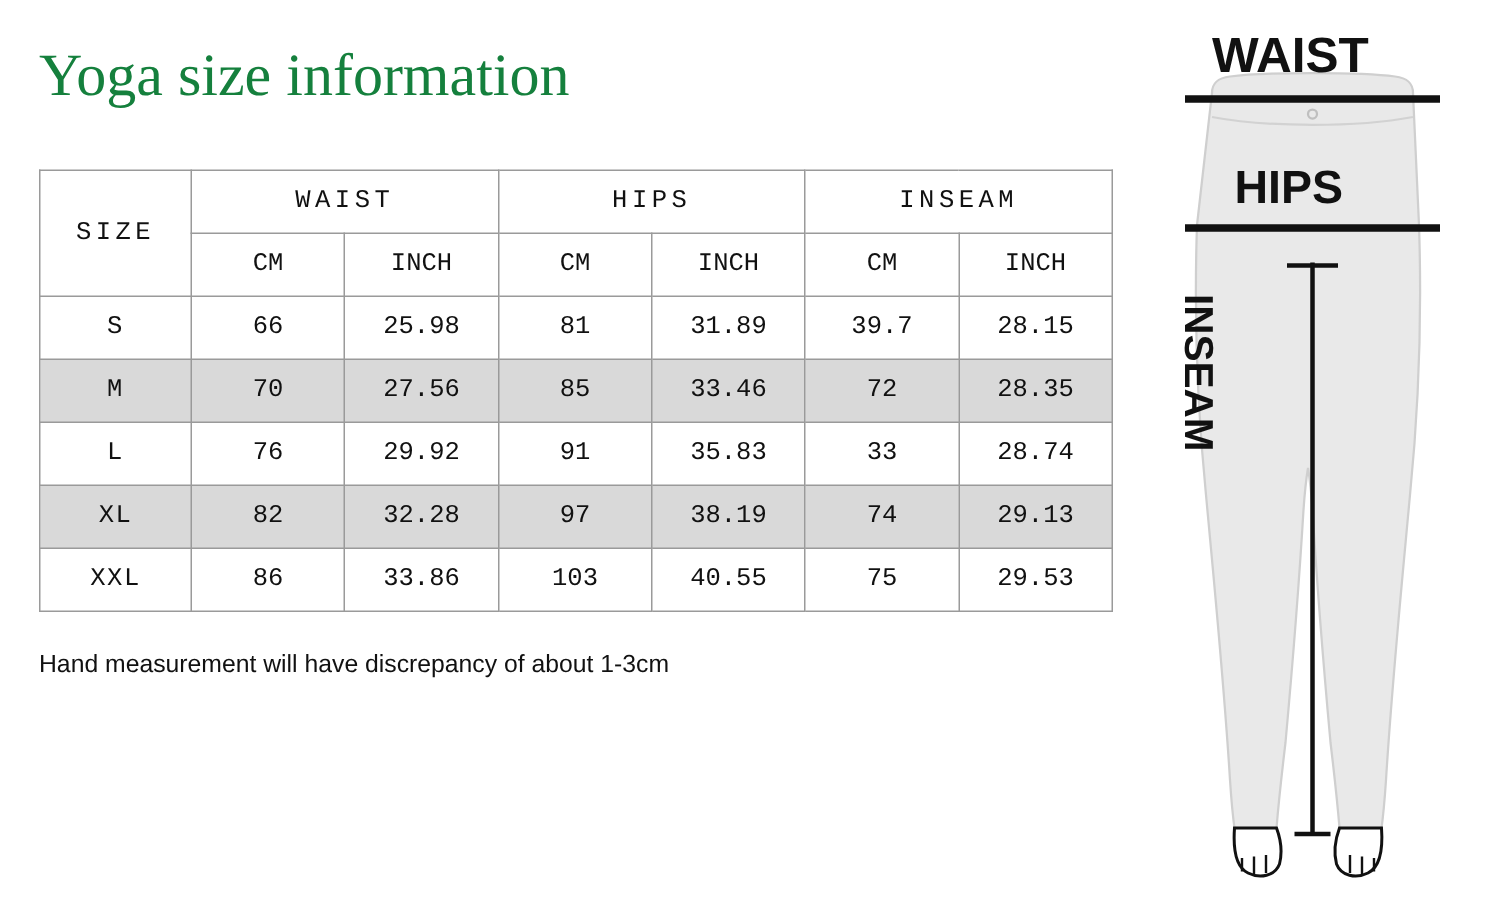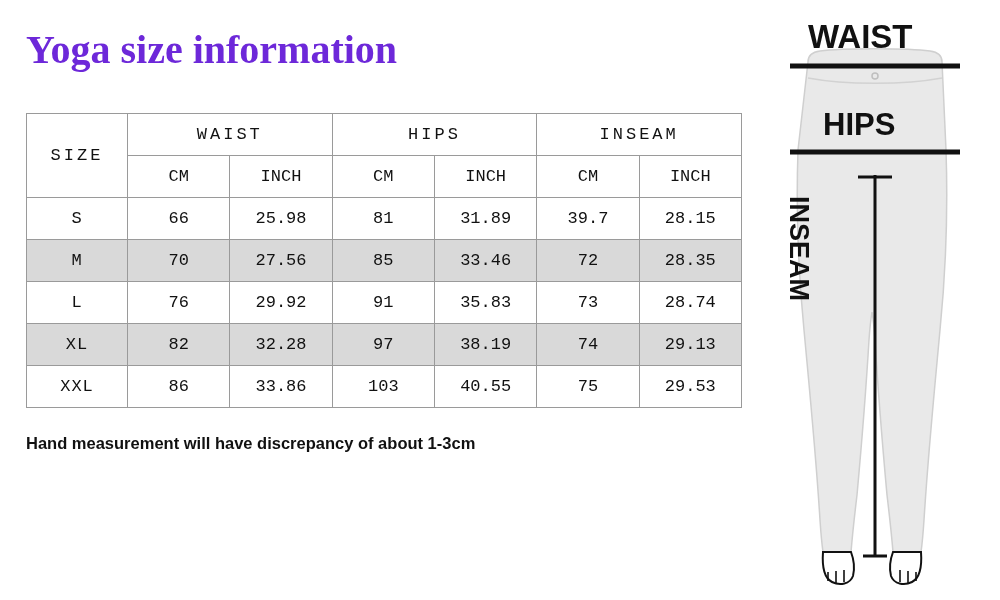--- a/index.html
+++ b/index.html
@@ -15,24 +15,24 @@
     font-family: "Liberation Sans", sans-serif;
     color: #000000;
   }
 
   
   #page-title {
     position: absolute;
     left: 26px;
     top: 26px;
     font-family: "Liberation Serif", serif;
-    font-weight: bold;
+    font-weight: normal;
     font-size: 40px;
     letter-spacing: 0px;
-    color: #6d28d9;
+    color: #15803d;
     white-space: nowrap;
   }
 
   
   #size-table-wrap {
     position: absolute;
     left: 26px;
     top: 113px;
     width: 716px;
   }
@@ -63,21 +63,21 @@
 
   
   #notes {
     position: absolute;
     left: 26px;
     top: 428px;
     width: 790px;
   }
   #notes .note-line {
     font-family: "Liberation Sans", sans-serif;
-    font-weight: bold;
+    font-weight: normal;
     font-size: 16.5px;
     color: #111111;
     line-height: 31px;
     white-space: nowrap;
   }
 
   
   #illustration {
     position: absolute;
     right: 0;
@@ -148,21 +148,21 @@
         <td>33.46</td>
         <td>72</td>
         <td>28.35</td>
       </tr>
       <tr class="row-plain">
         <td class="size-cell">L</td>
         <td>76</td>
         <td>29.92</td>
         <td>91</td>
         <td>35.83</td>
-        <td>73</td>
+        <td>33</td>
         <td>28.74</td>
       </tr>
       <tr class="row-shade">
         <td class="size-cell">XL</td>
         <td>82</td>
         <td>32.28</td>
         <td>97</td>
         <td>38.19</td>
         <td>74</td>
         <td>29.13</td>

